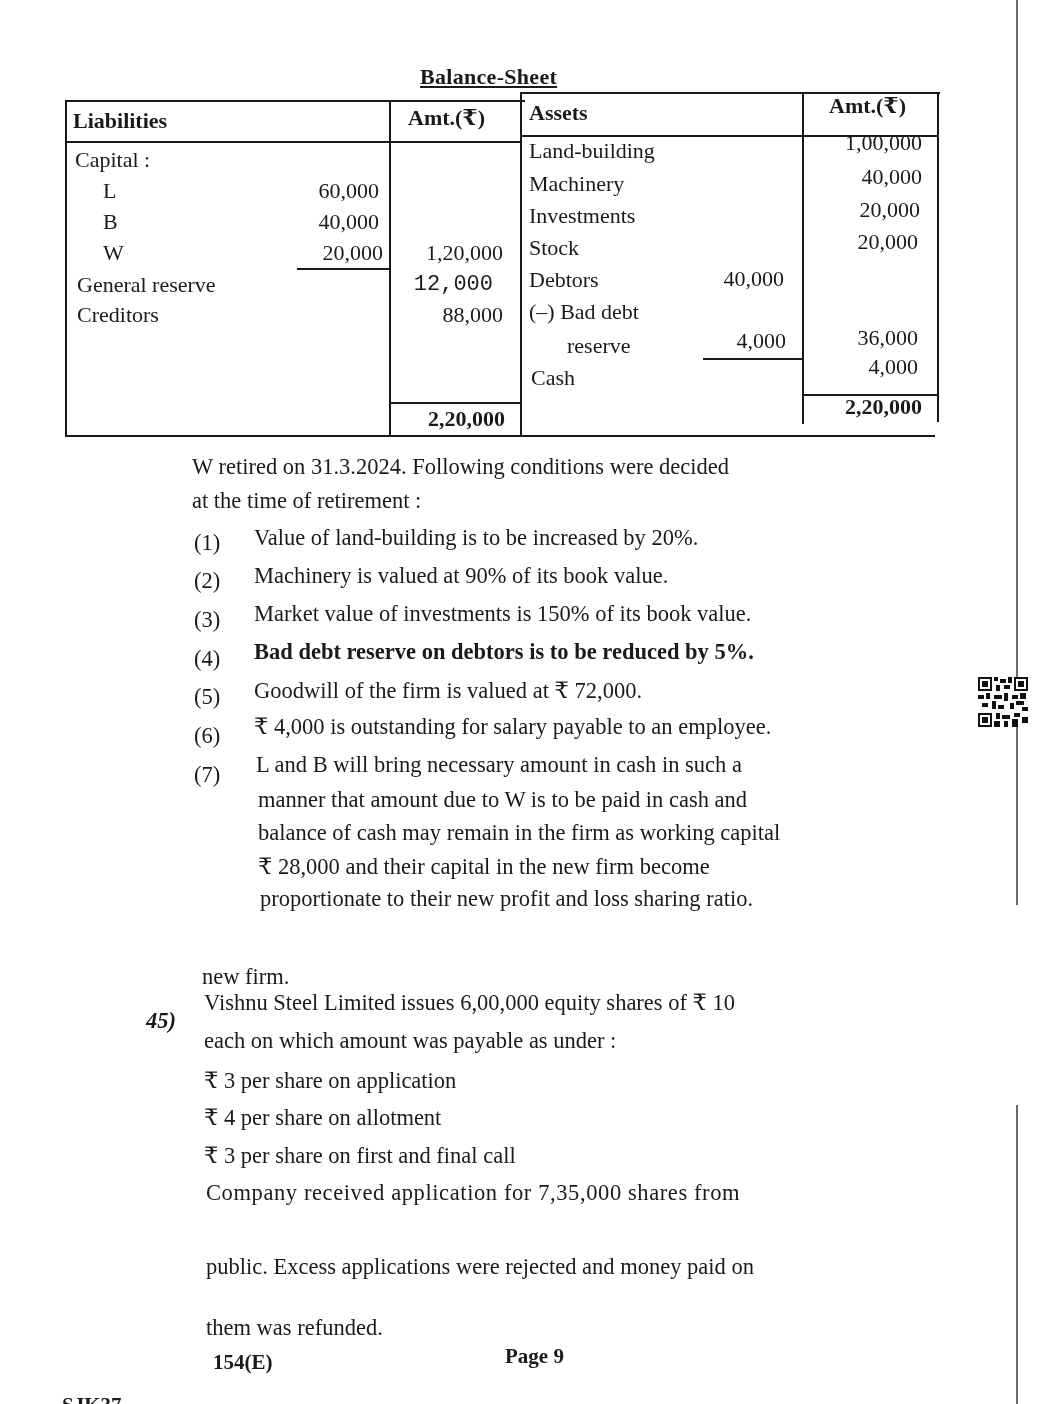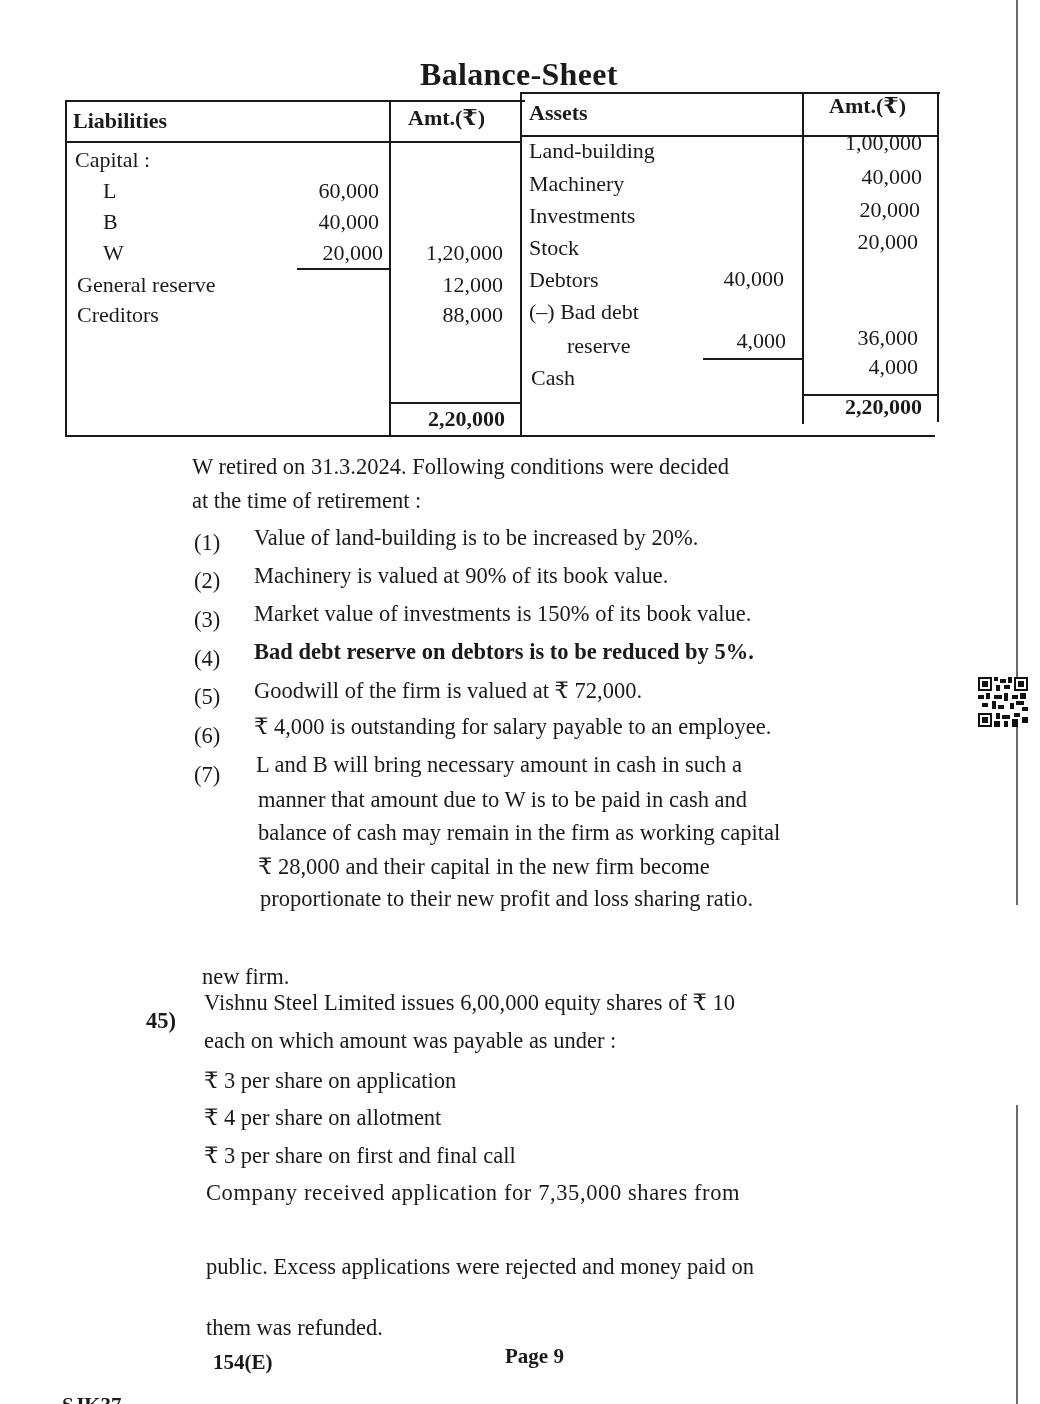--- a/index.html
+++ b/index.html
@@ -33,24 +33,25 @@
       top: 677px;
       width: 50px;
       height: 50px;
       background: #fff;
     }
 
     
     .bs-title {
       position: absolute;
       left: 420px;
-      top: 56px;
+      top: 64px;
       font-weight: bold;
-      font-size: 32px;
+      font-size: 22px;
       letter-spacing: 0.3px;
+      text-decoration: underline;
     }
 
     
     .bs {
       position: absolute;
       left: 65px;
       top: 92px;
       width: 880px;
       height: 345px;
       font-size: 22px;
@@ -154,21 +155,21 @@
     <div class="cell" style="left:10px; top:55px;">Capital :</div>
     <div class="cell" style="left:38px; top:86px;">L</div>
     <div class="cell right" style="left:220px; top:86px; width:94px;">60,000</div>
     <div class="cell" style="left:38px; top:117px;">B</div>
     <div class="cell right" style="left:220px; top:117px; width:94px;">40,000</div>
     <div class="cell" style="left:38px; top:148px;">W</div>
     <div class="cell right" style="left:220px; top:148px; width:98px;">20,000</div>
     <div class="cell right" style="left:334px; top:148px; width:104px;">1,20,000</div>
 
     <div class="cell" style="left:12px; top:180px;">General reserve</div>
-    <div class="cell right" style="left:334px; top:180px; width:104px;">12,000</div>
+    <div class="cell right" style="left:324px; top:180px; width:104px;font-family:Liberation Mono, monospace;">12,000</div>
     <div class="cell" style="left:12px; top:210px;">Creditors</div>
     <div class="cell right" style="left:334px; top:210px; width:104px;">88,000</div>
 
     <div class="cell bold right" style="left:334px; top:314px; width:106px;">2,20,000</div>
 
     <div class="cell" style="left:464px; top:46px;">Land-building</div>
     <div class="cell right" style="left:745px; top:38px; width:112px;">1,00,000</div>
     <div class="cell" style="left:464px; top:79px;">Machinery</div>
     <div class="cell right" style="left:745px; top:72px; width:112px;">40,000</div>
     <div class="cell" style="left:464px; top:111px;">Investments</div>
@@ -205,21 +206,21 @@
   <div class="txt" style="left:254px; top:716px;">₹ 4,000 is outstanding for salary payable to an employee.</div>
   <div class="cond-num" style="left:194px; top:762px;">(7)</div>
   <div class="txt" style="left:256px; top:754px;text-align:right;">L and B will bring necessary amount in cash in such a</div>
   <div class="txt" style="left:258px; top:789px;">manner that amount due to W is to be paid in cash and</div>
   <div class="txt" style="left:258px; top:822px;">balance of cash may remain in the firm as working capital</div>
   <div class="txt" style="left:258px; top:856px;">₹ 28,000 and their capital in the new firm become</div>
   <div class="txt" style="left:260px; top:888px;">proportionate to their new profit and loss sharing ratio.</div>
 
   <div class="txt" style="left:202px; top:966px;">new firm.</div>
 
-  <div class="q-num" style="left:146px; top:1008px;">45)</div>
+  <div class="q-num" style="left:146px; top:1008px;font-style:italic;">45)</div>
   <div class="txt" style="left:204px; top:992px;">Vishnu Steel Limited issues 6,00,000 equity shares of ₹ 10</div>
   <div class="txt" style="left:204px; top:1030px;">each on which amount was payable as under :</div>
   <div class="txt" style="left:204px; top:1070px;">₹ 3 per share on application</div>
   <div class="txt" style="left:204px; top:1107px;">₹ 4 per share on allotment</div>
   <div class="txt" style="left:204px; top:1145px;">₹ 3 per share on first and final call</div>
   <div class="txt" style="left:206px; top:1182px; letter-spacing:0.6px;">Company received application for 7,35,000 shares from</div>
   <div class="txt" style="left:206px; top:1249px;margin-top:7px;">public. Excess applications were rejected and money paid on</div>
   <div class="txt" style="left:206px; top:1317px;text-align:right;">them was refunded.</div>
 
   <div class="footer" style="left:62px; top:1353px;margin-top:40px;">SJK37</div>

